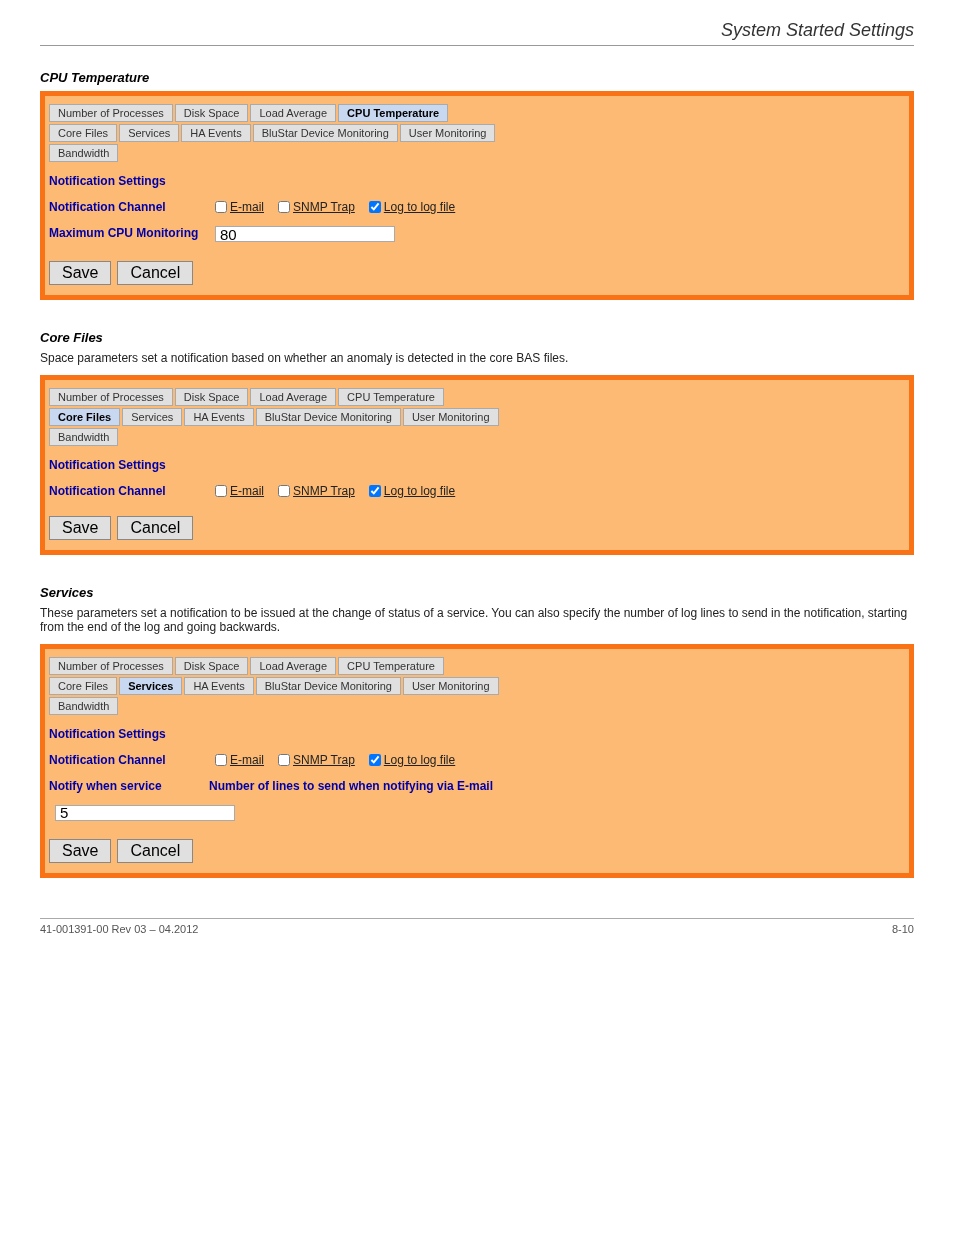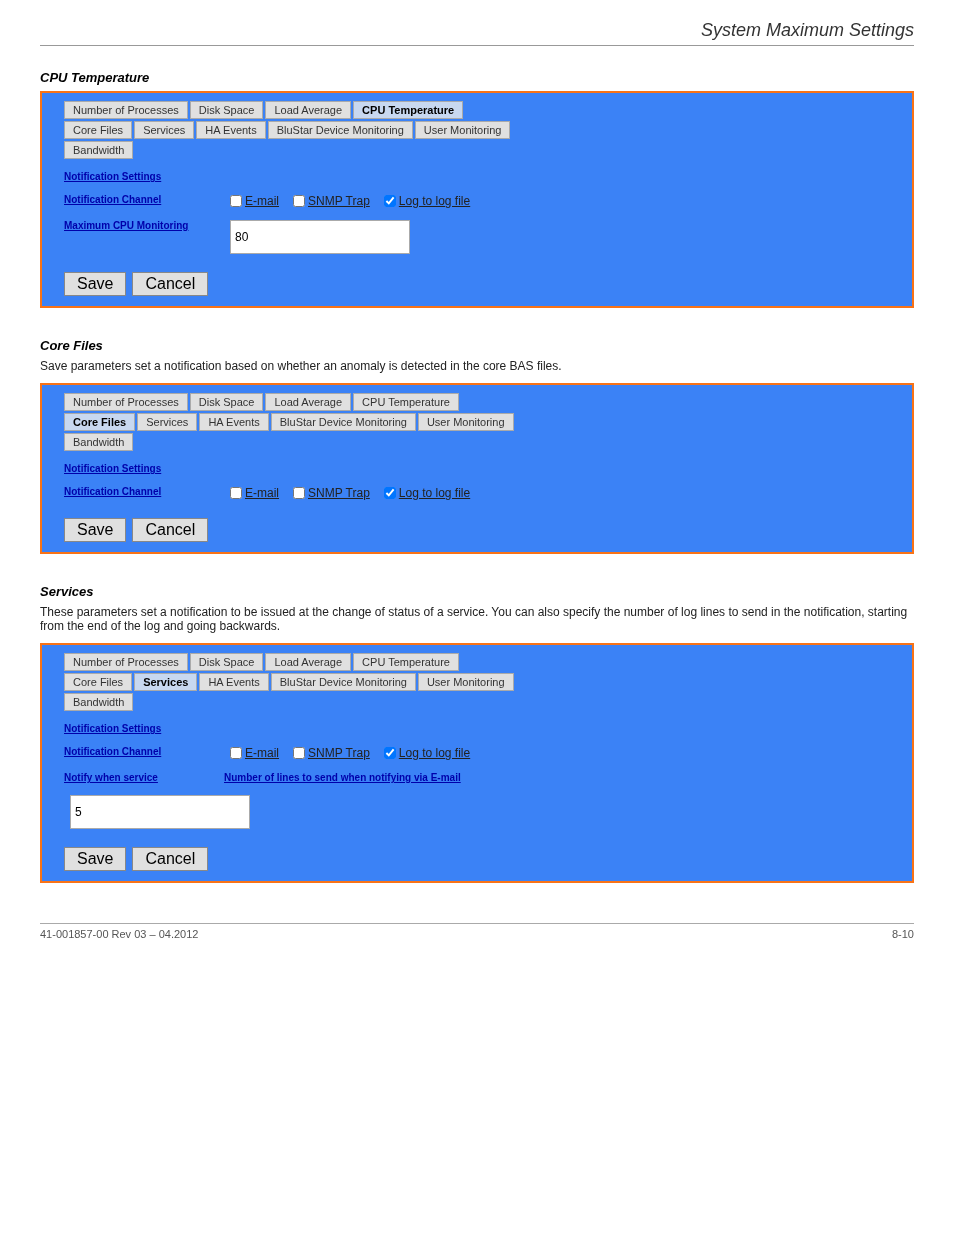--- a/index.html
+++ b/index.html
@@ -36,24 +36,24 @@
     }
 
     .section-desc {
       font-size: 12px;
       color: #222;
       margin-bottom: 10px;
     }
 
     
     .settings-box {
-      border: 2px solid #f97316;
-      background: #3b82f6;
+      border: 5px solid #f97316;
+      background: #fdba74;
       margin-bottom: 30px;
-      padding: 8px 10px 10px 22px;
+      padding: 8px 10px 10px 4px;
     }
     .tab-row-1, .tab-row-2 {
       display: flex;
       flex-wrap: nowrap;
       gap: 2px;
       margin-bottom: 2px;
     }
 
     .tab {
       padding: 2px 8px;
@@ -79,39 +79,38 @@
     .settings-grid {
       display: grid;
       grid-template-columns: 160px 1fr;
       gap: 0;
       margin-top: 6px;
     }
     .settings-label {
       font-weight: bold;
       color: #0000aa;
       padding: 6px 6px 6px 0;
-      font-size: 10px;
+      font-size: 12px;
       align-self: start;
-      text-decoration: underline;
     }
     .settings-value {
       padding: 6px 6px 6px 6px;
       font-size: 12px;
       align-self: start;
       text-decoration: underline;
     }
 
     
     .text-input {
       border: 1px solid #aaa;
       background: #fff;
       padding: 1px 4px;
-      font-size: 12px;
+      font-size: 15px;
       width: 180px;
-      height: 34px;
+      height: 16px;
     }
 
     
     .checkbox-group {
       display: flex;
       align-items: center;
       gap: 4px;
       flex-wrap: wrap;
     }
     .checkbox-label {
@@ -160,21 +159,21 @@
       display: flex;
       justify-content: space-between;
       font-size: 11px;
       color: #555;
     }
   </style>
 </head>
 <body>
 
 <div class="page-title-bar">
-  <span>System Maximum Settings</span>
+  <span>System Started Settings</span>
 </div>
 
 <div>
   <div class="section-heading">CPU Temperature</div>
 
   <div class="settings-box">
 
     <div class="tab-row-1">
       <div class="tab">Number of Processes</div>
       <div class="tab">Disk Space</div>
@@ -225,21 +224,21 @@
 
     <div class="btn-row">
       <button class="btn">Save</button>
       <button class="btn">Cancel</button>
     </div>
   </div>
 </div>
 
 <div>
   <div class="section-heading">Core Files</div>
-  <div class="section-desc">Save parameters set a notification based on whether an anomaly is detected in the core BAS files.</div>
+  <div class="section-desc">Space parameters set a notification based on whether an anomaly is detected in the core BAS files.</div>
 
   <div class="settings-box">
     <div class="tab-row-1">
       <div class="tab">Number of Processes</div>
       <div class="tab">Disk Space</div>
       <div class="tab">Load Average</div>
       <div class="tab">CPU Temperature</div>
     </div>
     <div class="tab-row-1">
       <div class="tab active highlight">Core Files</div>
@@ -336,15 +335,15 @@
     </div>
 
     <div class="btn-row">
       <button class="btn">Save</button>
       <button class="btn">Cancel</button>
     </div>
   </div>
 </div>
 
 <div class="page-footer">
-  <span>41-001857-00 Rev 03 – 04.2012</span>
+  <span>41-001391-00 Rev 03 – 04.2012</span>
   <span>8-10</span>
 </div>
 
 </body></html>

